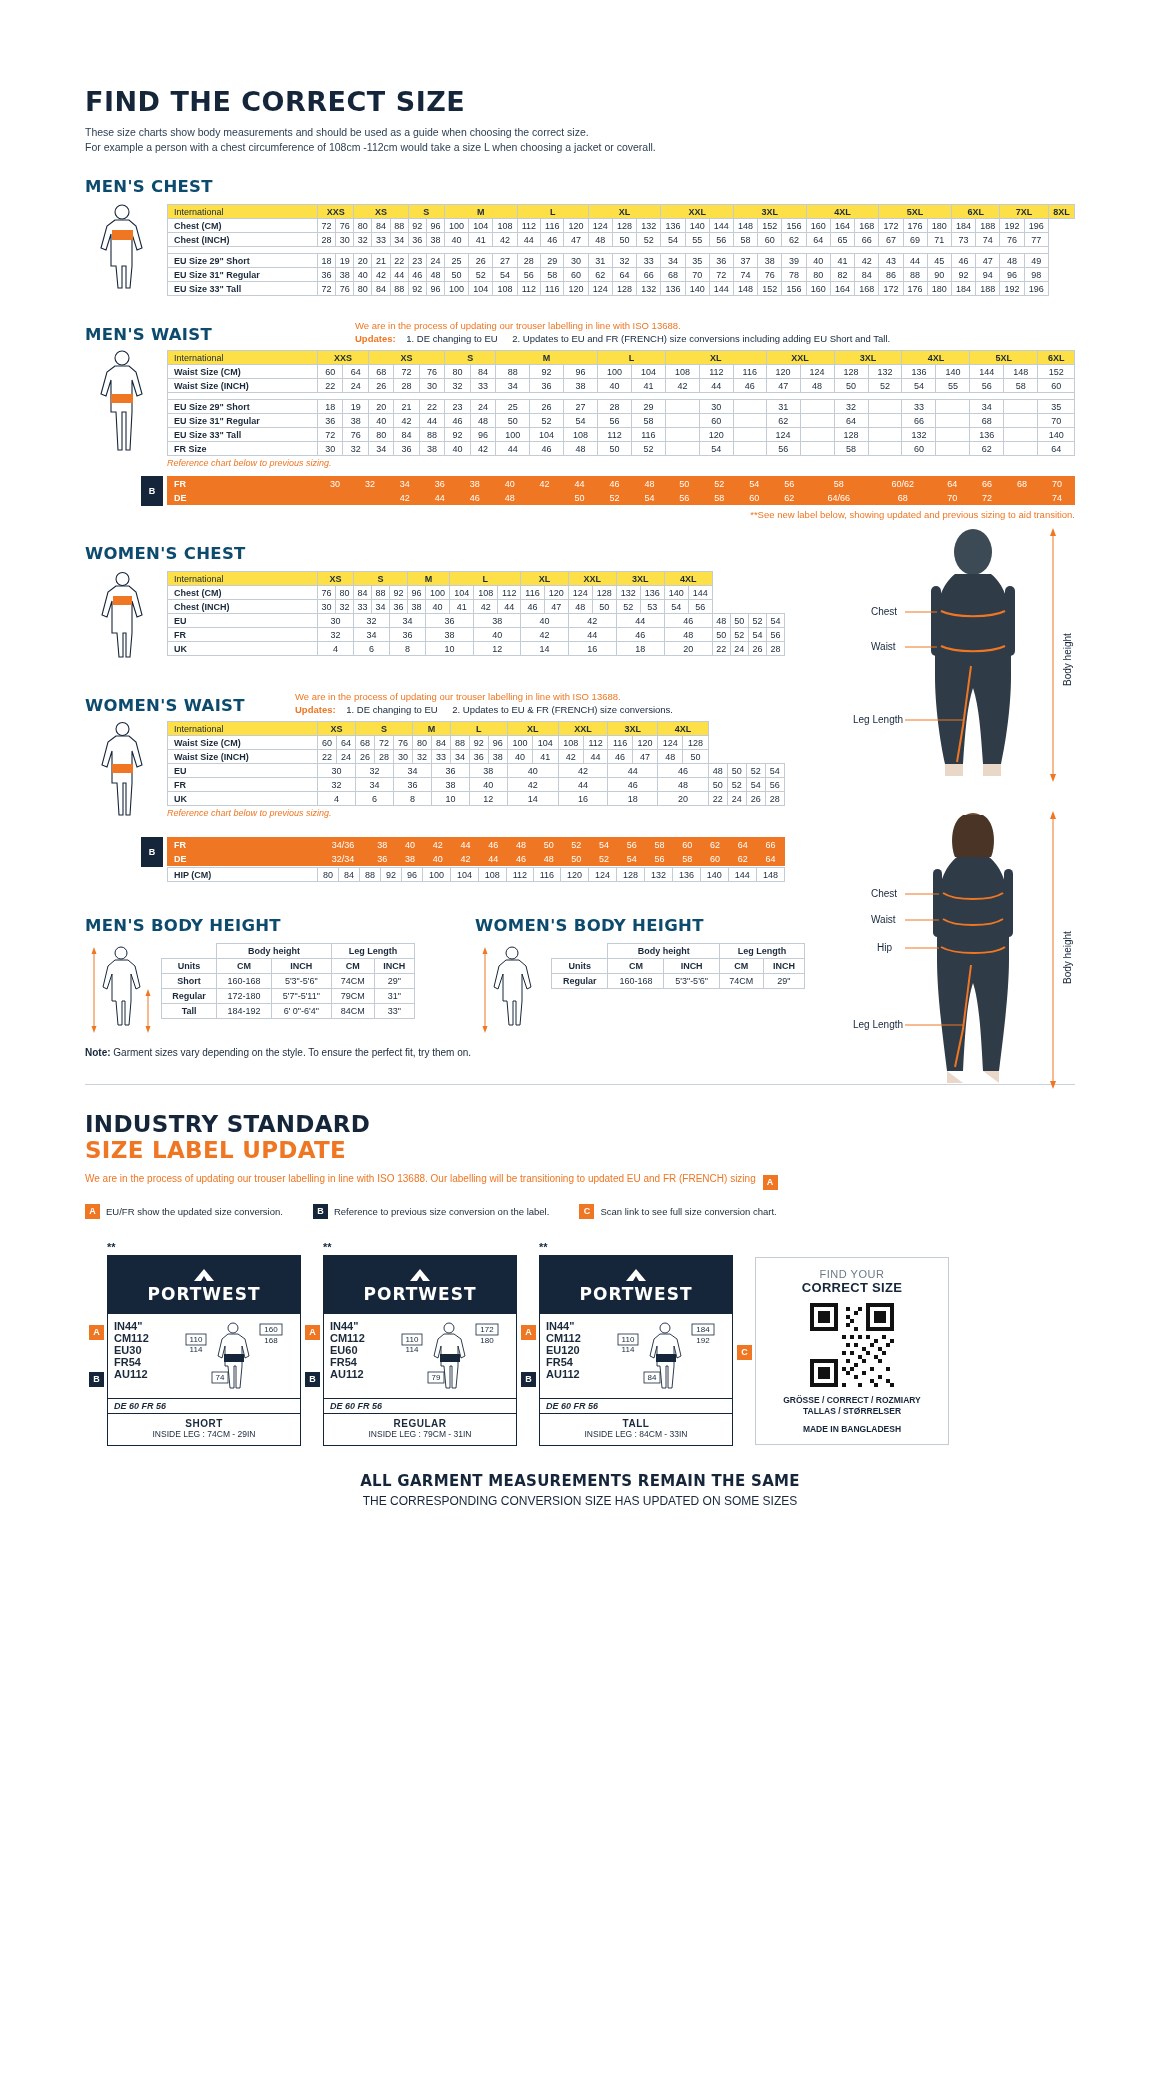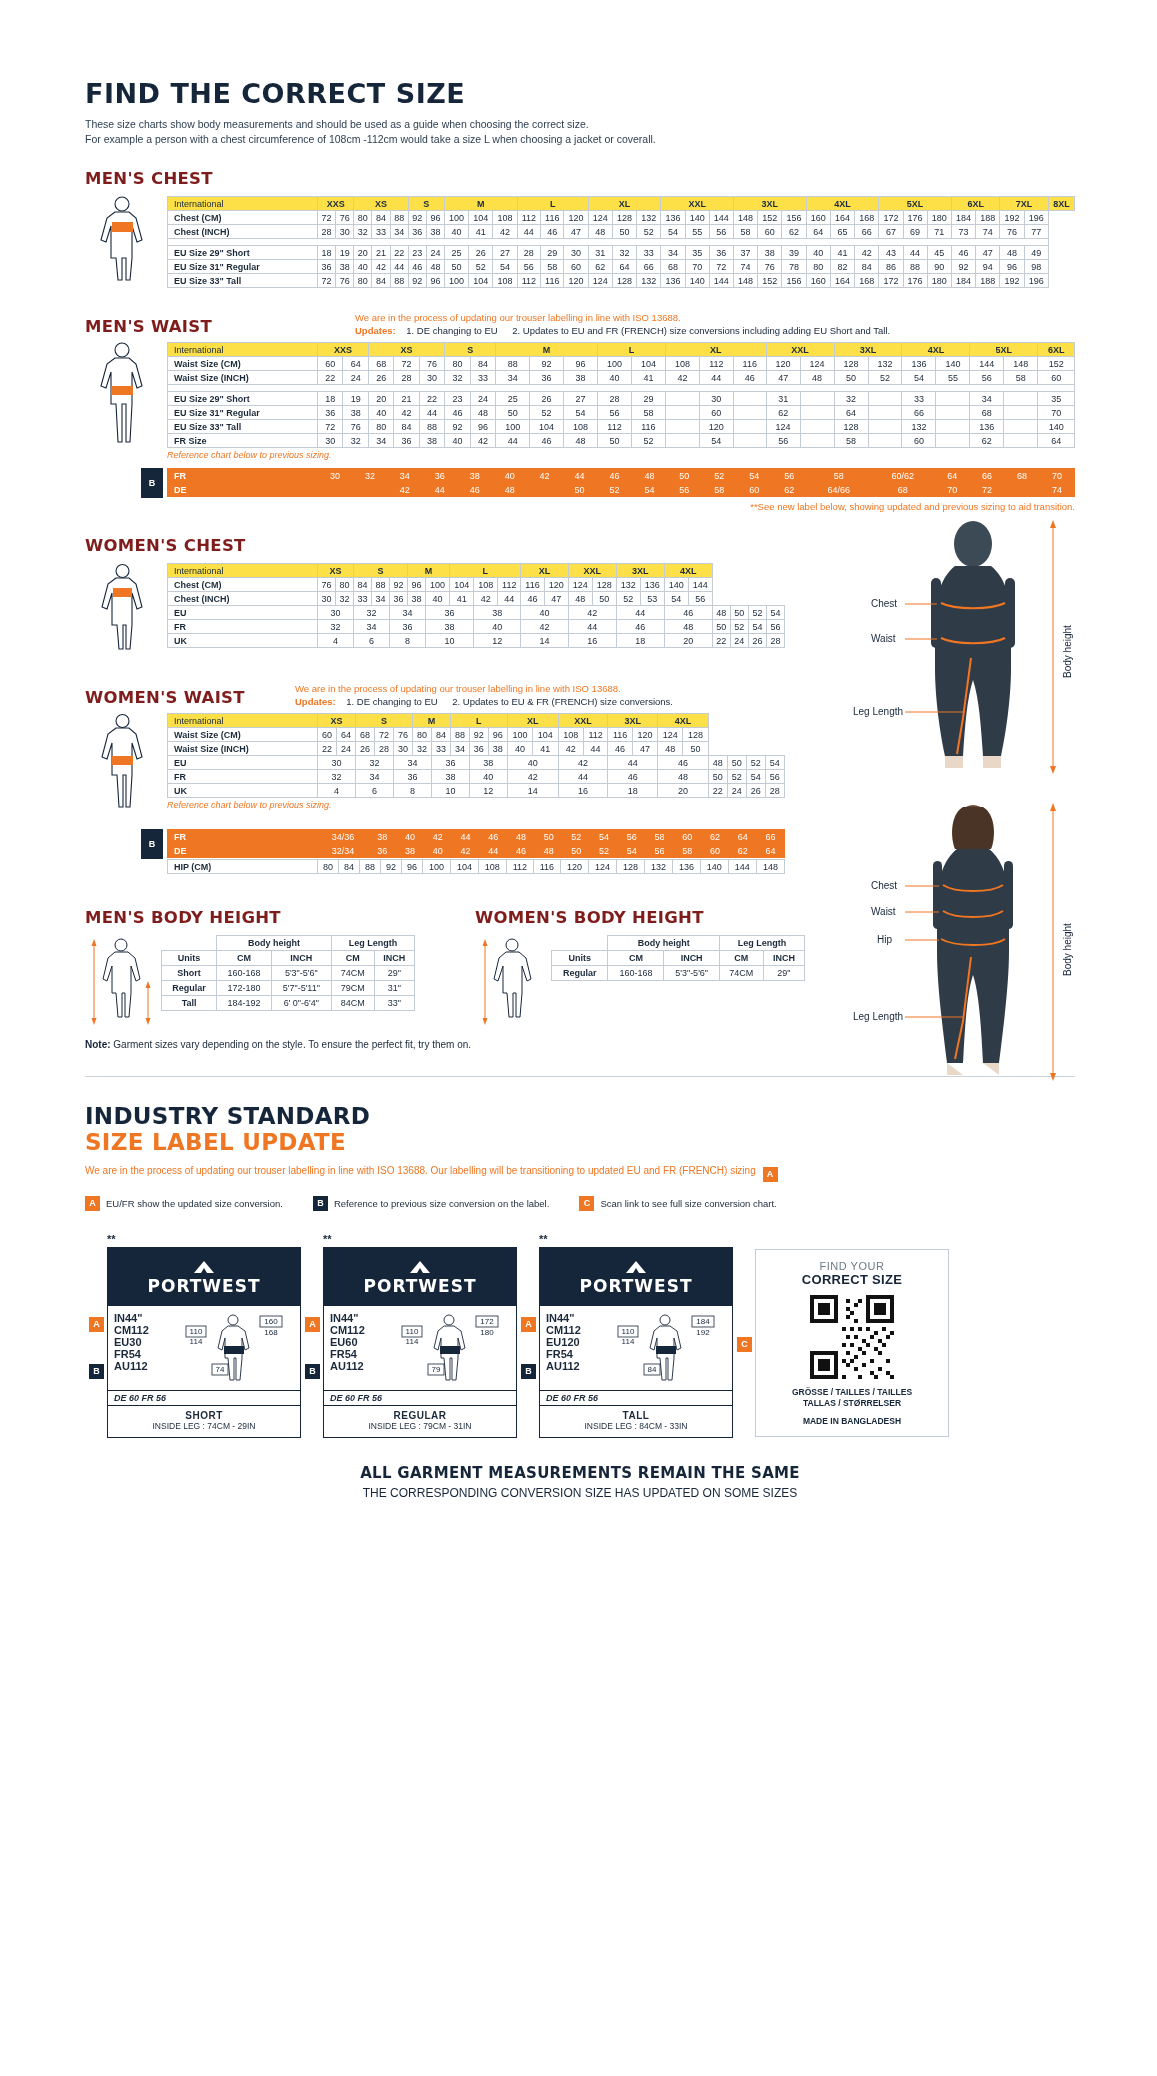--- a/index.html
+++ b/index.html
@@ -5,31 +5,31 @@
   * { box-sizing: border-box; }
   html, body { margin:0; padding:0; }
   body {
     width:1157px; height:2076px;
     background:#ffffff;
     font-family:"Liberation Sans", sans-serif;
     color:#1b2a3a;
     position:relative;
   }
   .page { position:relative; width:1157px; height:2076px; padding:0; }
-  .content { position:absolute; left:85px; top:0; width:990px; }
+  .content { position:absolute; left:85px; top:8px; width:990px; }
 
   h1.title {
     font-size:27px; font-weight:bold; letter-spacing:0.5px;
     color:#16263a; margin:0; padding-top:78px;
     font-family:"DejaVu Sans", sans-serif;
   }
   .intro { font-size:10.5px; line-height:15px; color:#2c3e50; margin-top:8px; }
 
   h2.sec {
-    font-size:16.5px; font-weight:bold; color:#7f1d1d;
+    font-size:16.5px; font-weight:bold; color:#0c4a6e;
     letter-spacing:0.3px; margin:0; font-family:"DejaVu Sans", sans-serif;
   }
 
   table.sz {
     border-collapse:collapse; font-size:9px; width:100%;
   }
   table.sz td, table.sz th {
     border:1px solid #c3ccd4; text-align:center; padding:1px 2px;
     height:14px; white-space:nowrap; color:#1b2a3a;
   }
@@ -1368,21 +1368,21 @@
                     <rect x="19" y="19" width="1" height="1"></rect>
                 <rect x="8" y="20" width="1" height="1"></rect>
                     <rect x="12" y="20" width="1" height="1"></rect>
                 <rect x="16" y="20" width="1" height="1"></rect>
                     <rect x="20" y="20" width="1" height="1"></rect>
                 <rect x="8" y="16" width="1" height="1"></rect>
                     <rect x="10" y="16" width="1" height="1"></rect>
               </g>
             </svg>
           </div>
-          <div class="t3">GRÖSSE / TAILLES / TAILLES</div>
+          <div class="t3">GRÖSSE / CORRECT / ROZMIARY</div>
           <div class="t3">TALLAS / STØRRELSER</div>
           <div class="t4">MADE IN BANGLADESH</div>
         </div>
         <div class="tag c badge" style="top:88px; left:-18px;">C</div>
       </div>
 
     </div>
 
     <div class="footer-1">ALL GARMENT MEASUREMENTS REMAIN THE SAME</div>
     <div class="footer-2">THE CORRESPONDING CONVERSION SIZE HAS UPDATED ON SOME SIZES</div>

